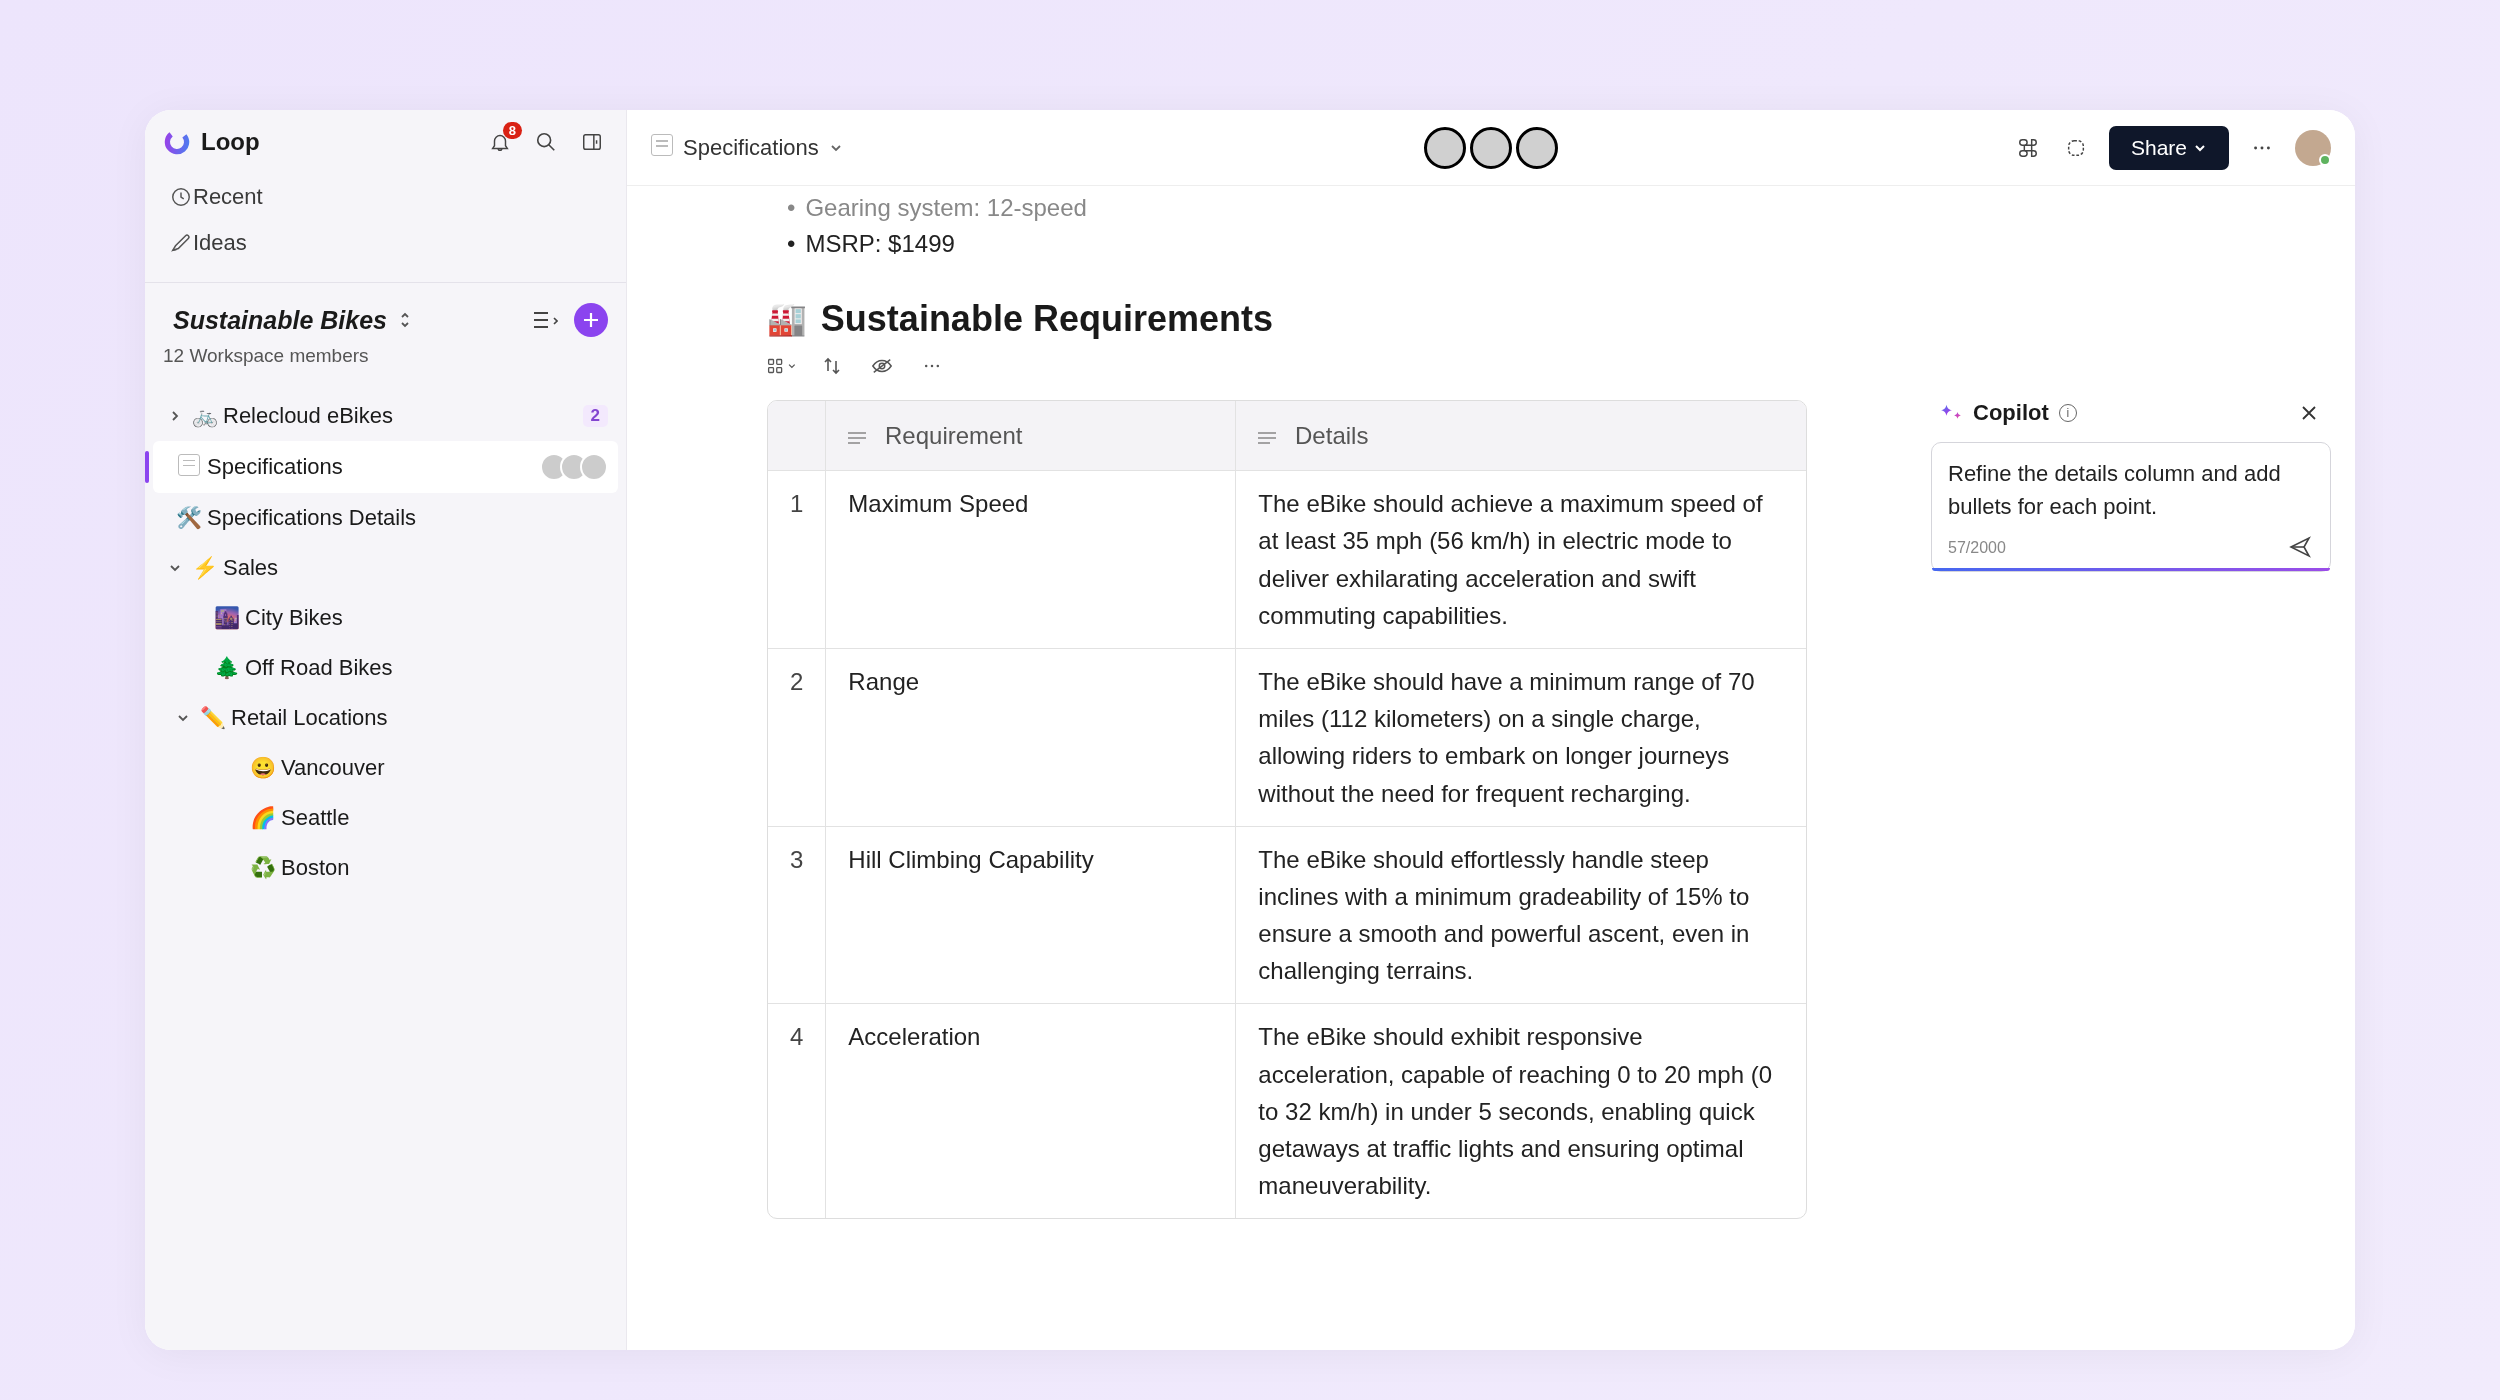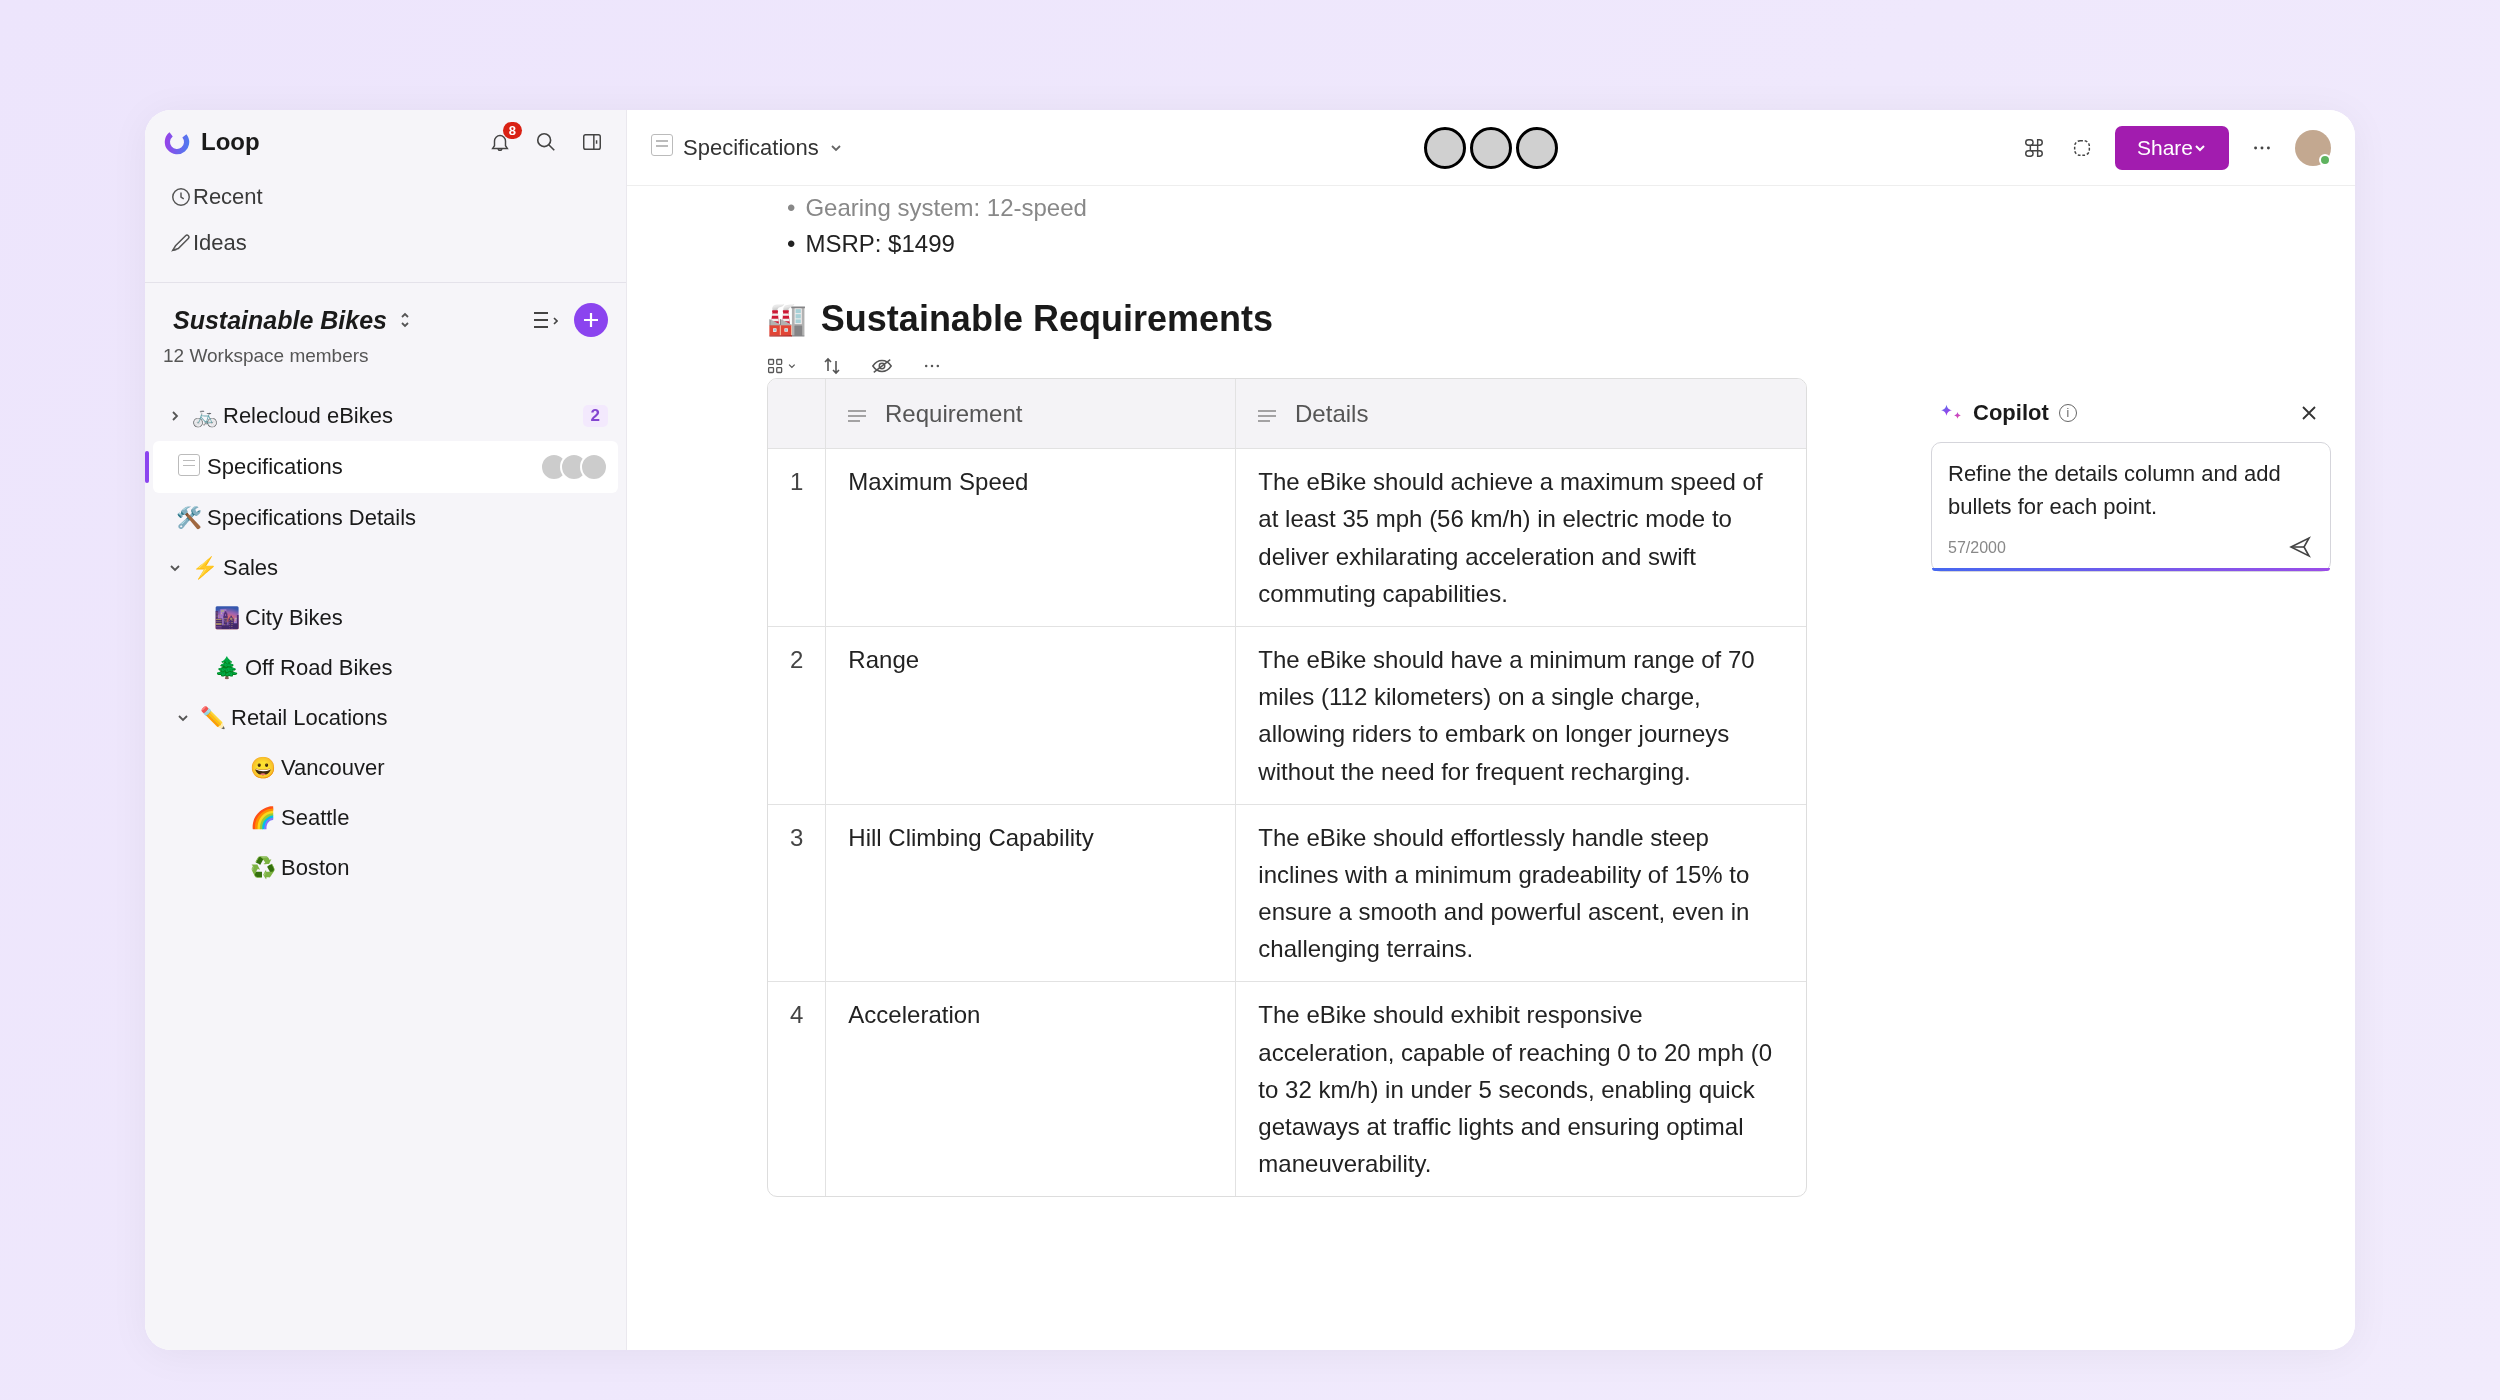--- a/index.html
+++ b/index.html
@@ -43,32 +43,32 @@
 .breadcrumb { display: flex; align-items: center; gap: 10px; font-size: 22px; color: #333; }
 .bc-icon { font-size: 18px; }
 .bc-caret { color: #666; }
 .presence { position: absolute; left: 50%; transform: translateX(-50%); display: flex; gap: 4px; }
 .presence .pav { width: 42px; height: 42px; border-radius: 50%; border: 3px solid; background: #d0d0d0; }
 .pav1 { border-color: #217fd3; }
 .pav2 { border-color: #d13d2a; }
 .pav3 { border-color: #7e4fc2; }
 .topbar-right { margin-left: auto; display: flex; align-items: center; gap: 18px; }
 .tb-icon { width: 30px; height: 30px; display: flex; align-items: center; justify-content: center; color: #444; cursor: pointer; }
-.share-btn { background: #a21caf; color: #fff; border: none; padding: 10px 22px; border-radius: 7px; font-size: 21px; font-weight: 500; cursor: pointer; display: flex; align-items: center; }
+.share-btn { background: #0f172a; color: #fff; border: none; padding: 10px 22px; border-radius: 7px; font-size: 21px; font-weight: 500; cursor: pointer; display: flex; align-items: center; gap: 6px; }
 .content { flex: 1; overflow: hidden; padding: 0 0 0 140px; position: relative; }
 .bullets { padding-top: 4px; }
 .bullet { font-size: 24px; color: #222; padding: 4px 0; display: flex; gap: 10px; }
 .bullet::before { content: '•'; margin-left: 20px; }
 .b0 { color: #888; }
 .section-head { display: flex; align-items: center; gap: 14px; margin-top: 36px; }
 .sec-emoji { font-size: 32px; }
 .sec-title { font-size: 36px; font-weight: 700; color: #1a1a1a; }
 .table-toolbar { display: flex; align-items: center; gap: 20px; margin-top: 14px; color: #555; }
 .tt-icon { width: 30px; height: 24px; display: flex; align-items: center; justify-content: center; cursor: pointer; }
-.table-wrap { border: 1px solid #ddd; border-radius: 10px; max-width: 1040px; overflow: hidden; }
+.table-wrap { margin-top: 22px; border: 1px solid #ddd; border-radius: 10px; max-width: 1040px; overflow: hidden; }
 table { border-collapse: collapse; width: 100%; }
 th, td { border-bottom: 1px solid #e2e2e2; border-right: 1px solid #e2e2e2; padding: 14px 22px; font-size: 24px; color: #222; text-align: left; vertical-align: top; line-height: 1.55; }
 th { background: #f4f3f6; font-weight: 500; color: #555; padding-top: 16px; padding-bottom: 16px; }
 th:last-child, td:last-child { border-right: none; }
 tr:last-child td { border-bottom: none; }
 .col-num { width: 52px; text-align: center; color: #444; }
 .col-req { width: 410px; }
 .col-det {}
 .th-icon { display: inline-block; width: 22px; margin-right: 8px; vertical-align: middle; }
 .copilot-panel { position: absolute; top: 206px; right: 24px; width: 400px; }

